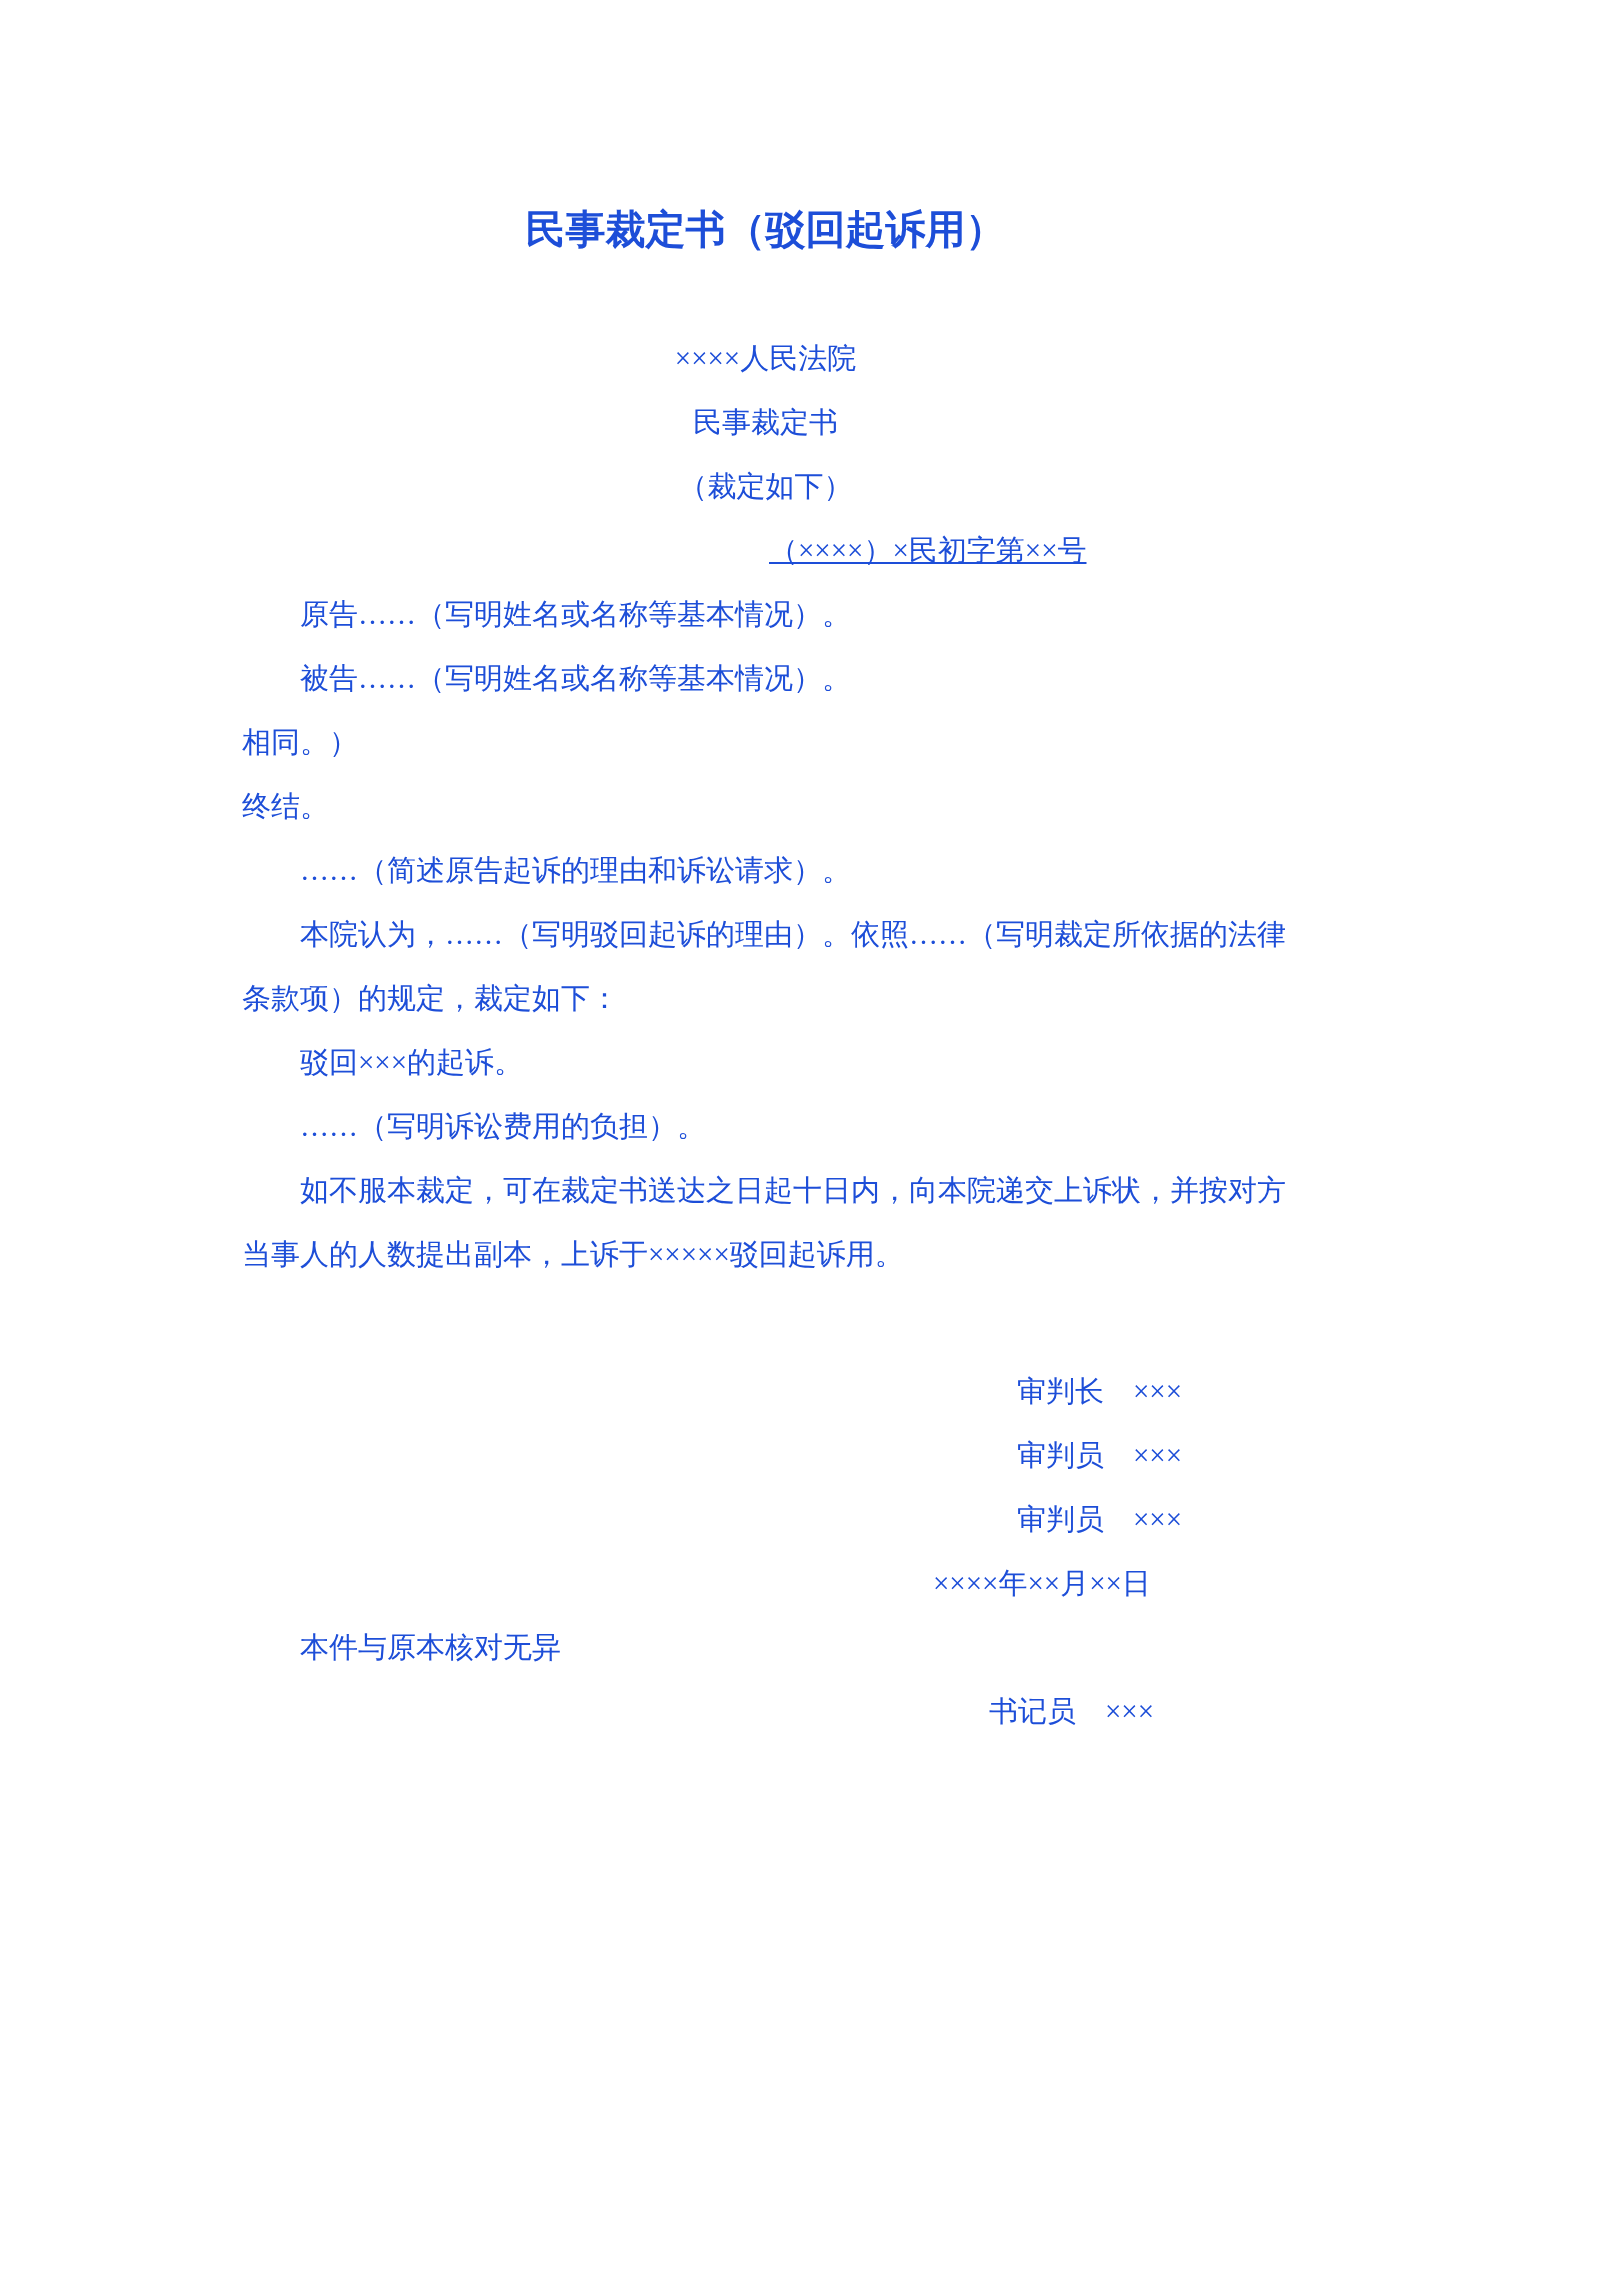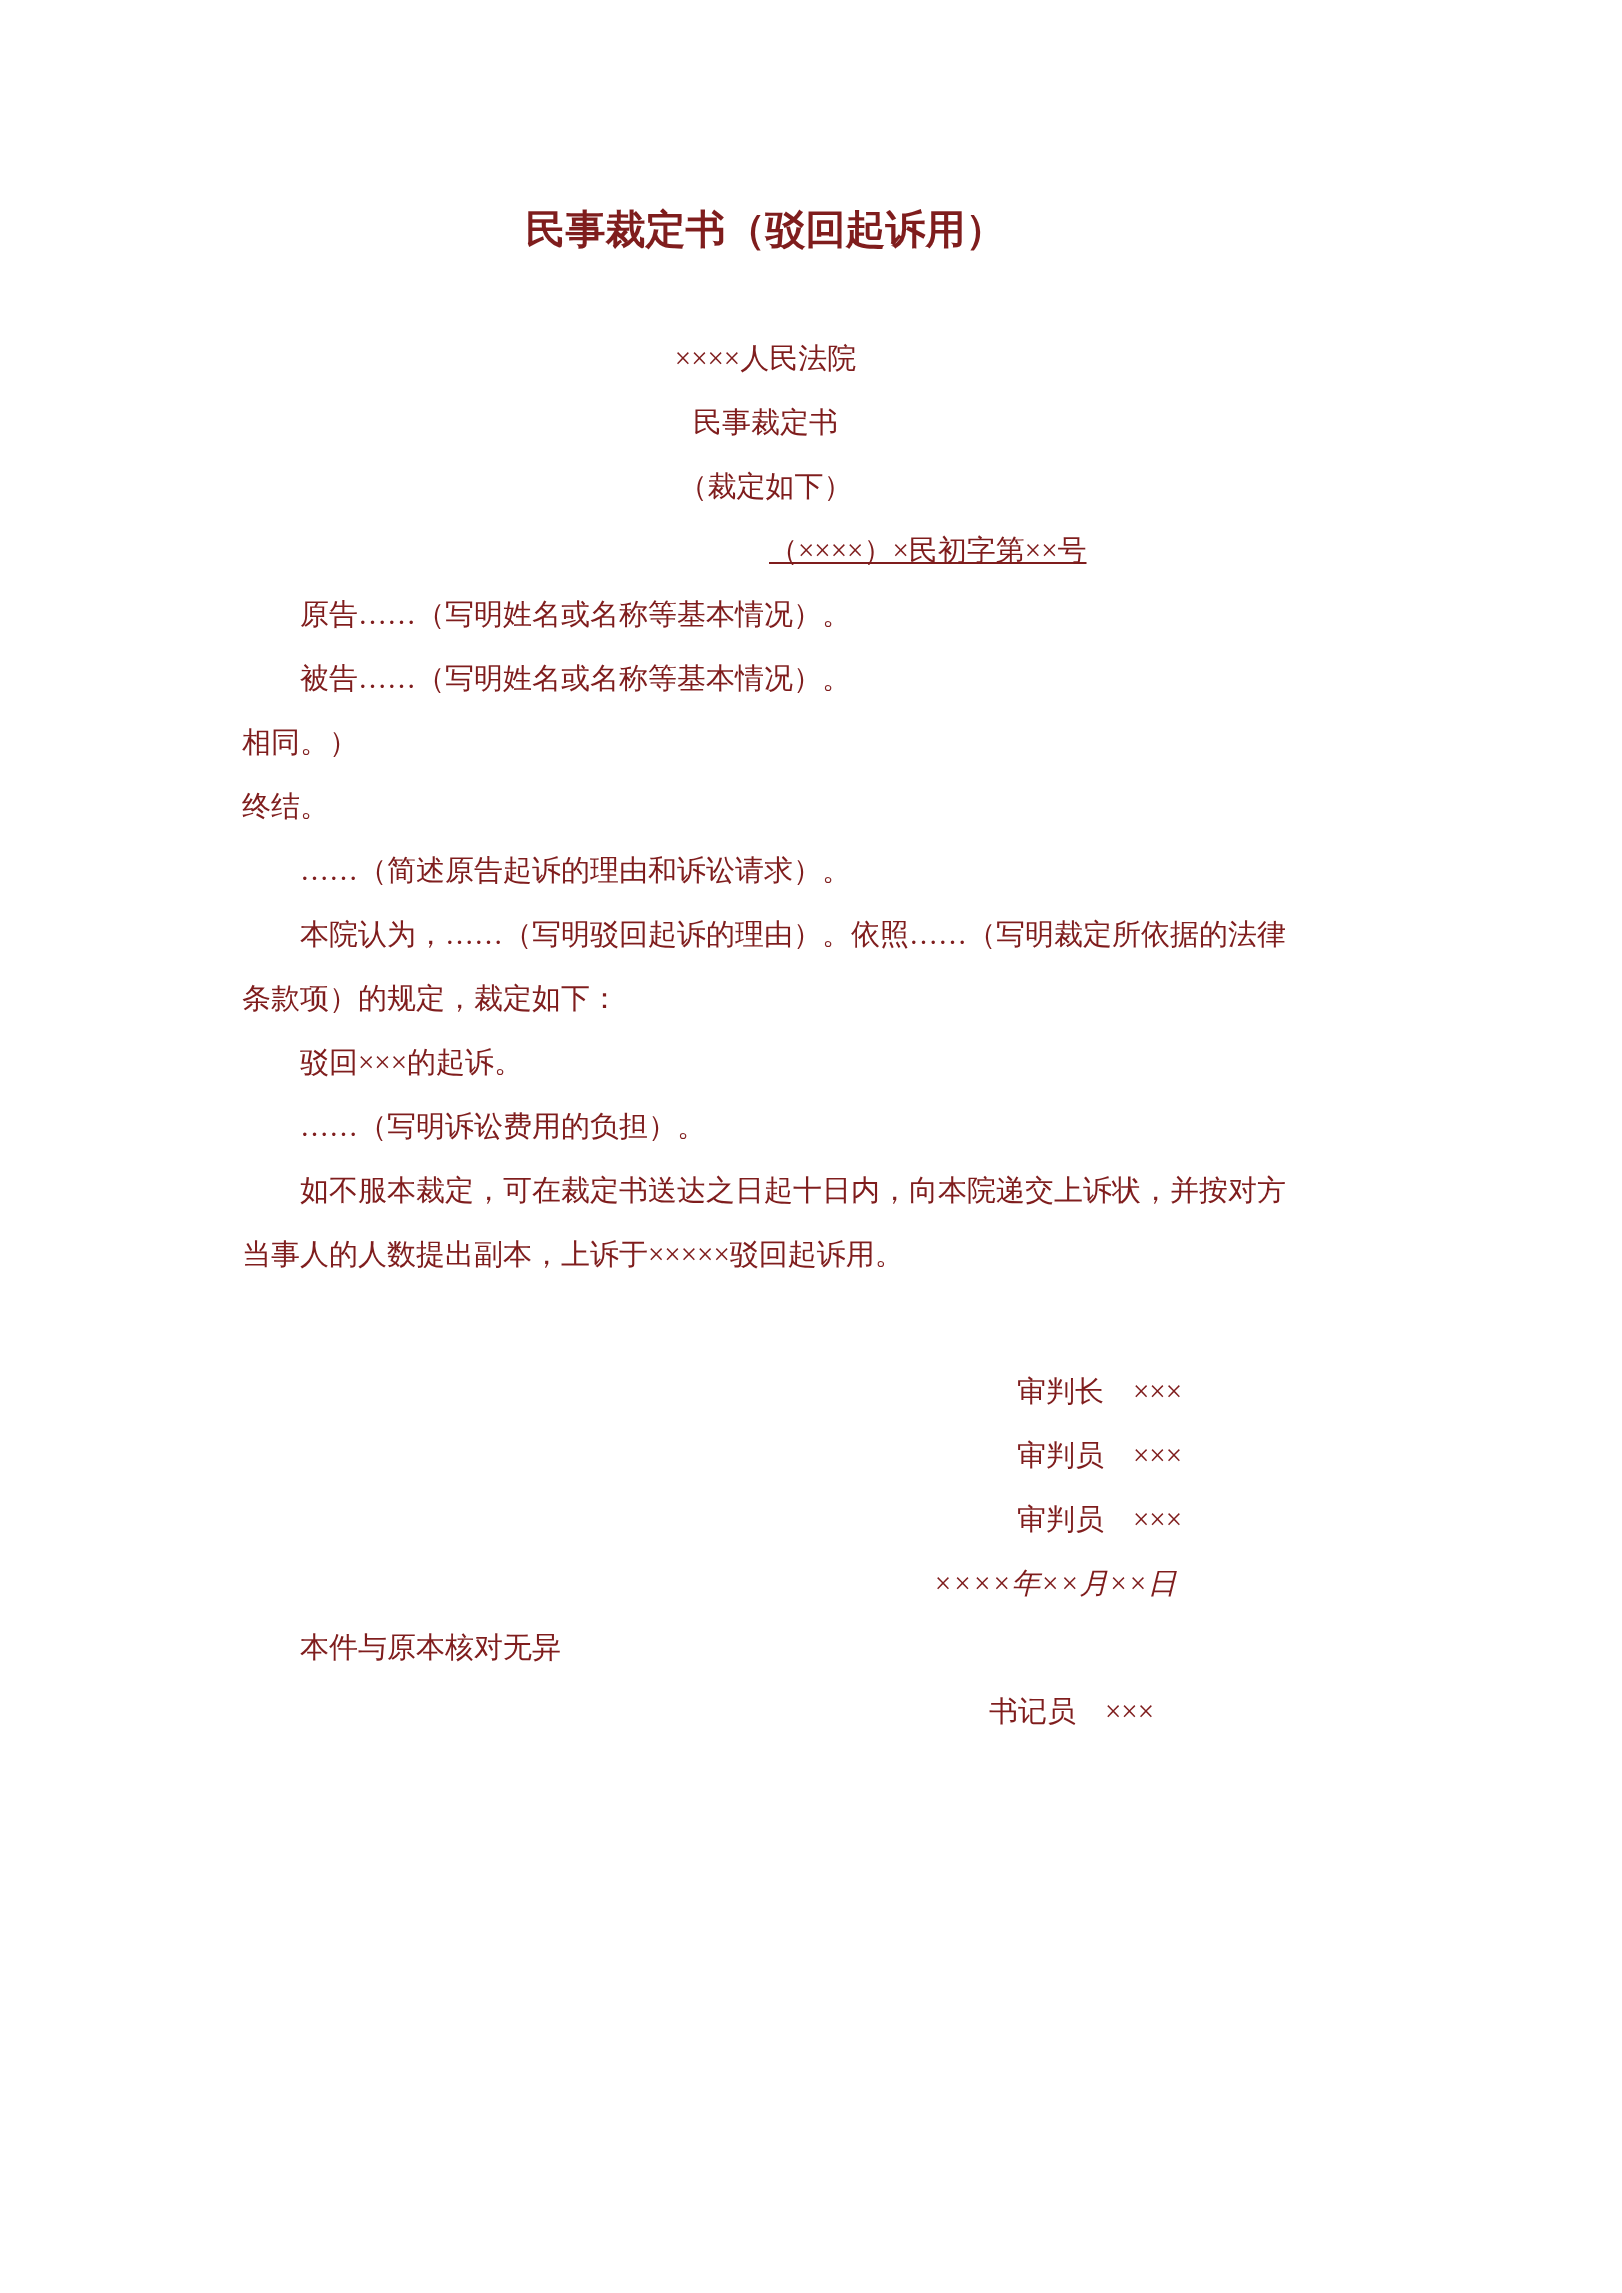--- a/index.html
+++ b/index.html
@@ -5,21 +5,21 @@
   html, body {
     margin: 0;
     padding: 0;
     background: #ffffff;
   }
   .page {
     position: relative;
     width: 1623px;
     height: 2294px;
     background: #ffffff;
-    color: #7f1d1d;
+    color: #1d4ed8;
     font-family: "Liberation Serif", "DejaVu Serif", serif;
     font-size: 29px;
     line-height: 64px;
     box-sizing: border-box;
     padding: 198px 334px 0 242px;
     overflow: hidden;
   }
   .ln {
     height: 64px;
     white-space: pre;
@@ -31,21 +31,21 @@
     font-size: 40px;
     font-weight: bold;
     text-align: center;
     margin: 0;
     white-space: pre;
   }
   .center { text-align: center; }
   .indent { padding-left: 58px; }
   .off-caseno { padding-left: 527px; text-decoration: underline; }
   .off-judge  { padding-left: 775px; }
-  .off-date   { padding-left: 691px; font-style: italic; }
+  .off-date   { padding-left: 691px; }
   .off-seal   { padding-left: 810px; }
   .off-clerk  { padding-left: 747px; }
   .sig-gap { margin-top: 9px; }
 </style>
 </head>
 <body>
 
 <div class="page">
 
   <h1 class="title-ln">民事裁定书（驳回起诉用）</h1>

